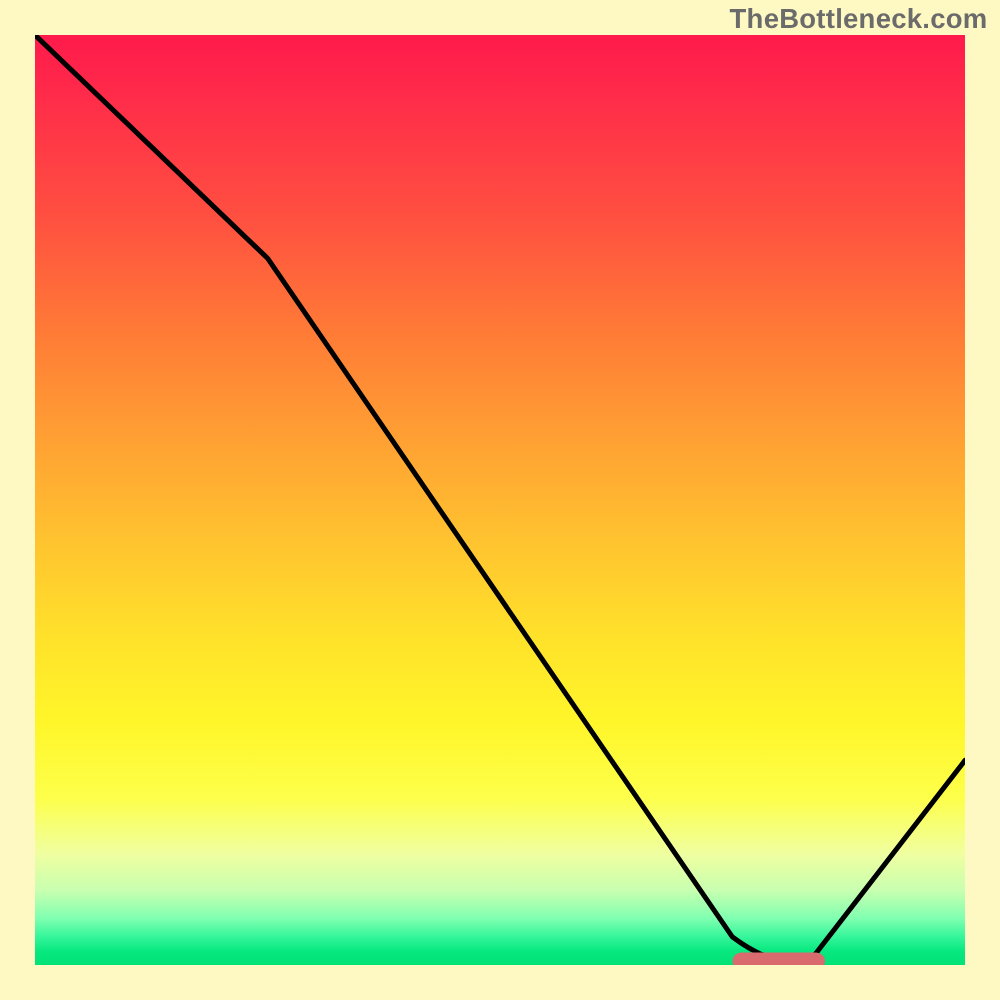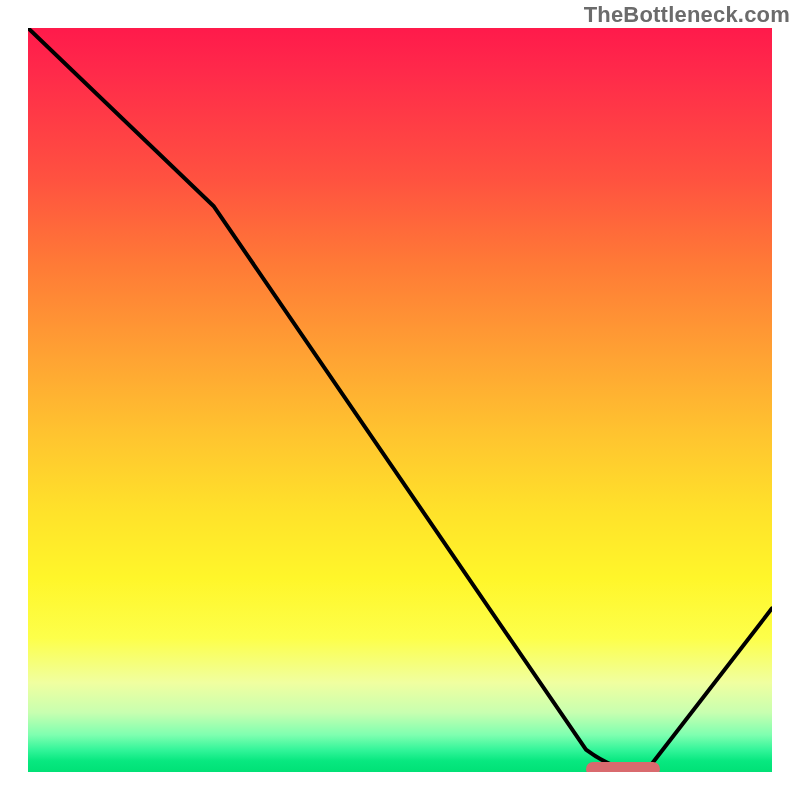--- a/index.html
+++ b/index.html
@@ -10,21 +10,21 @@
     background: #000;
     overflow: hidden;
     font-family: Arial, Helvetica, sans-serif;
   }
   .frame {
     position: absolute;
     top: 0;
     left: 0;
     width: 800px;
     height: 800px;
-    background: #ffffff;
+    background: #fef9c3;
   }
   .watermark {
     position: absolute;
     top: 2px;
     right: 10px;
     font-size: 22px;
     font-weight: 600;
     color: #6b6b6b;
     letter-spacing: 0.2px;
   }

